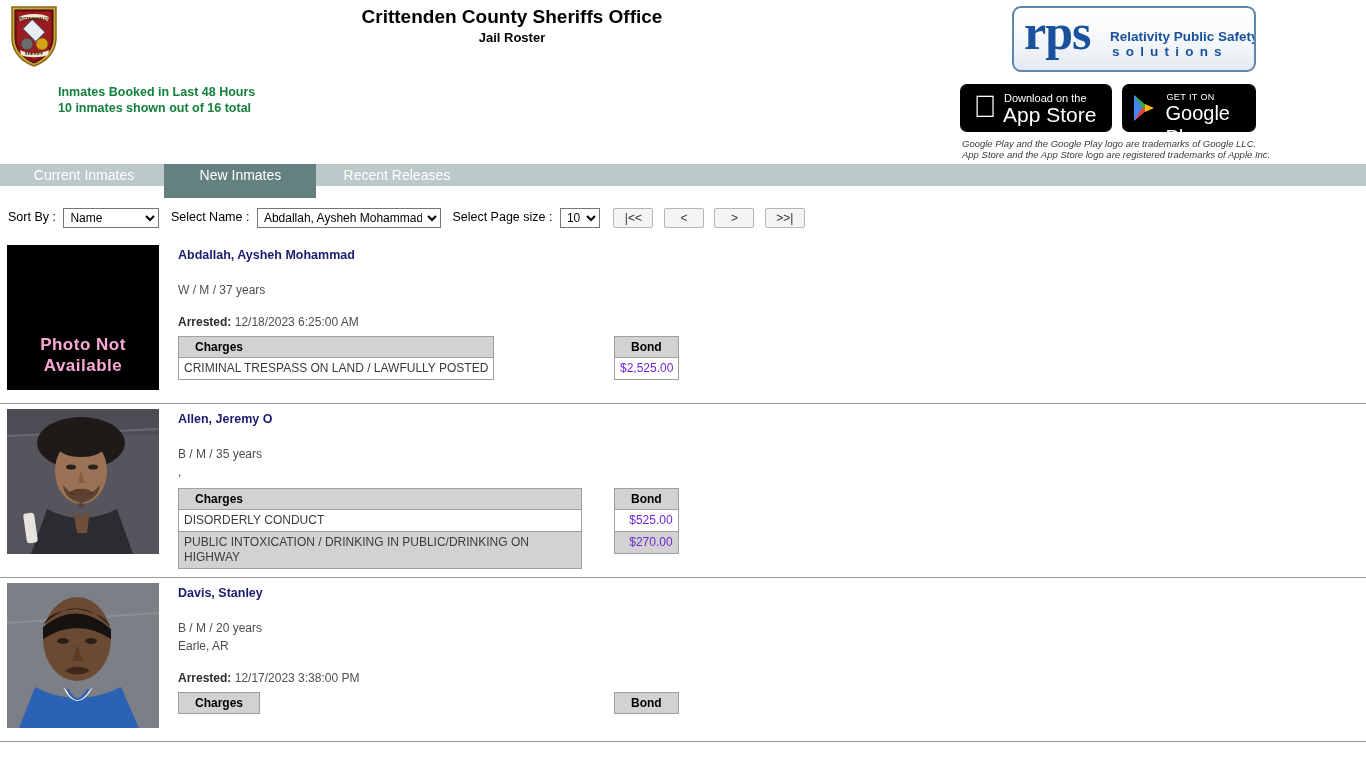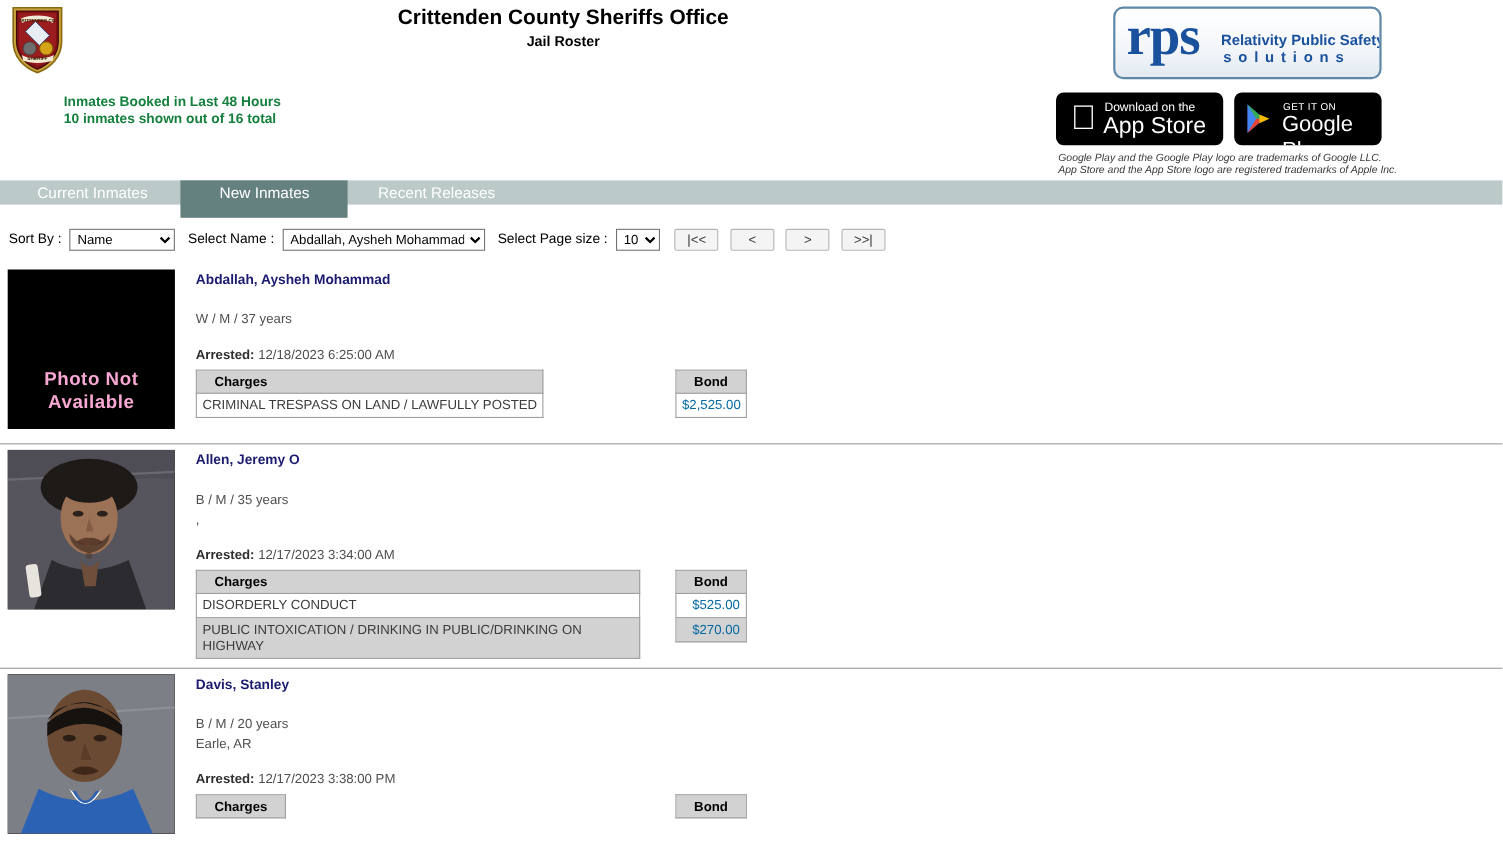--- a/index.html
+++ b/index.html
@@ -194,21 +194,21 @@
     text-align: left; padding: 3px 16px; height: 19px;
   }
   .ch-table td {
     border-left: 1px solid #9f9f9f; border-right: 1px solid #9f9f9f;
     border-bottom: 1px solid #9f9f9f;
     font-size: 12px; color: #3b3b3b; padding: 3px 5px; line-height: 15px;
   }
   .bd-table td {
     border-left: 1px solid #9f9f9f; border-right: 1px solid #9f9f9f;
     border-bottom: 1px solid #9f9f9f;
-    font-size: 12px; color: #0369a1; padding: 3px 5px; text-align: right;
+    font-size: 12px; color: #6d28d9; padding: 3px 5px; text-align: right;
     line-height: 15px;
   }
   tr.alt td { background: #d2d2d2; }
   tr.norm td { background: #ffffff; }
 </style>
 </head>
 <body>
 
 <div id="page">
 
@@ -339,21 +339,21 @@
               <path d="M56 76 Q74 98 93 76 Q92 90 74 94 Q57 90 56 76 Z" fill="#3d2a20" opacity="0.65"></path>
               <path d="M40 100 Q74 118 110 100 L126 145 L24 145 Z" fill="#2c2c30"></path>
               <path d="M66 100 Q74 112 83 100 L80 124 L70 124 Z" fill="#6d4f3c"></path>
               <rect x="18" y="104" width="11" height="30" rx="3" fill="#e7e4dd" transform="rotate(-8 23 119)"></rect>
               <circle cx="74" cy="96" r="3" fill="#4d3526" opacity="0.5"></circle>
             </svg></div>
         </div>
         <div class="info"><a class="inmate-name">Allen, Jeremy O</a><div class="demo">
             <div>B / M / 35 years</div>
             <div>,</div>
-          </div><div class="arrested"><b>Arrested:</b> <span>12/17/2023 3:34:00 AM</span></div><div class="tables"><table class="ch-table"><thead>
+          </div><div class="tables"><table class="ch-table"><thead>
                 <tr>
                   <th>Charges</th>
                 </tr>
               </thead><tbody>
                 <tr class="norm">
                   <td>DISORDERLY CONDUCT</td>
                 </tr>
                 <tr class="alt">
                   <td>PUBLIC INTOXICATION / DRINKING IN PUBLIC/DRINKING ON HIGHWAY</td>
                 </tr>

